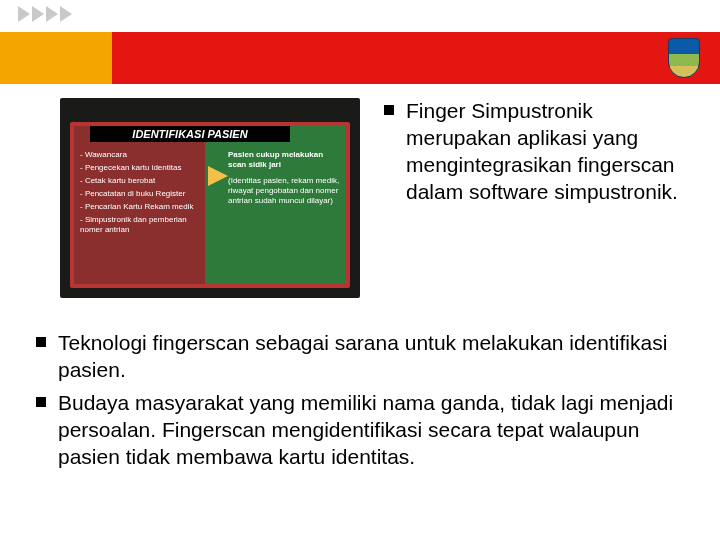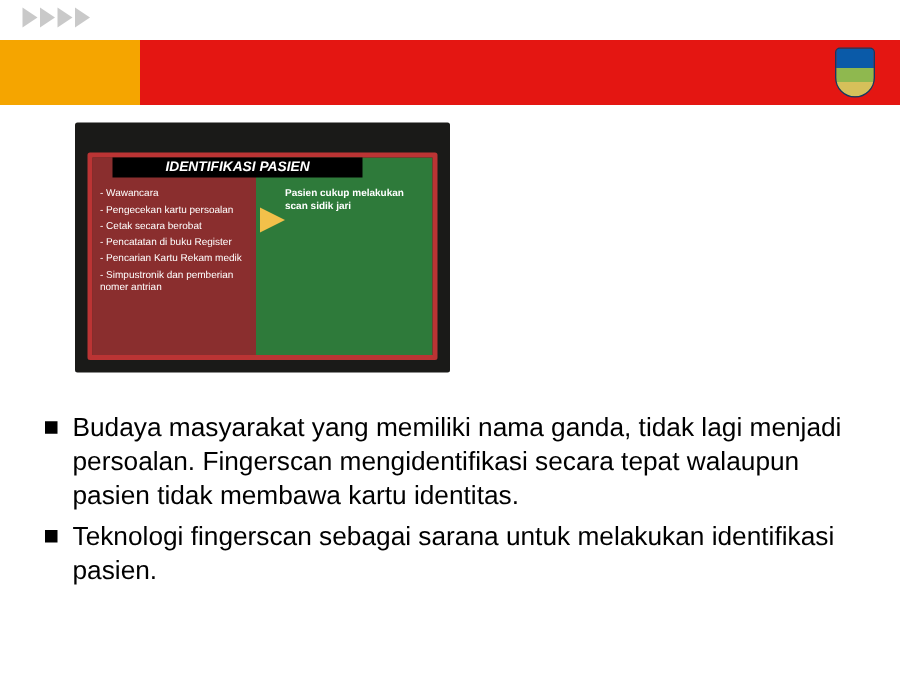--- a/index.html
+++ b/index.html
@@ -153,32 +153,38 @@
     <div class="crest"></div>
   </div>
 </div>
 
 <div class="content-row">
 
   <div class="slide-thumb">
     <div class="slide-title-bar">IDENTIFIKASI PASIEN</div>
     <div class="slide-col slide-left">
       <div class="li">- Wawancara</div>
-      <div class="li">- Pengecekan kartu persoalan</div>
-      <div class="li">- Cetak secara berobat</div>
+      <div class="li">- Pengecekan kartu identitas</div>
+      <div class="li">- Cetak kartu berobat</div>
       <div class="li">- Pencatatan di buku Register</div>
       <div class="li">- Pencarian Kartu Rekam medik</div>
       <div class="li">- Simpustronik dan pemberian nomer antrian</div>
     </div>
     <div class="arrow"></div>
     <div class="slide-col slide-right">
       <div style="font-weight:bold;margin-bottom:6px">Pasien cukup melakukan scan sidik jari</div>
+      <div>(Identitas pasien, rekam medik, riwayat pengobatan dan nomer antrian sudah muncul dilayar)</div>
     </div>
   </div>
 
+  <div class="bullet-block">
+    <ul class="sq">
+      <li>Finger Simpustronik merupakan aplikasi yang mengintegrasikan fingerscan dalam software simpustronik.</li>
+    </ul>
+  </div>
 </div>
 
 <div class="lower-block">
   <ul class="sq">
+    <li>Teknologi fingerscan sebagai sarana untuk melakukan identifikasi pasien.</li>
     <li>Budaya masyarakat yang memiliki nama ganda, tidak lagi menjadi persoalan. Fingerscan mengidentifikasi secara tepat walaupun pasien tidak membawa kartu identitas.</li>
-    <li>Teknologi fingerscan sebagai sarana untuk melakukan identifikasi pasien.</li>
   </ul>
 </div>
 
 </body></html>

